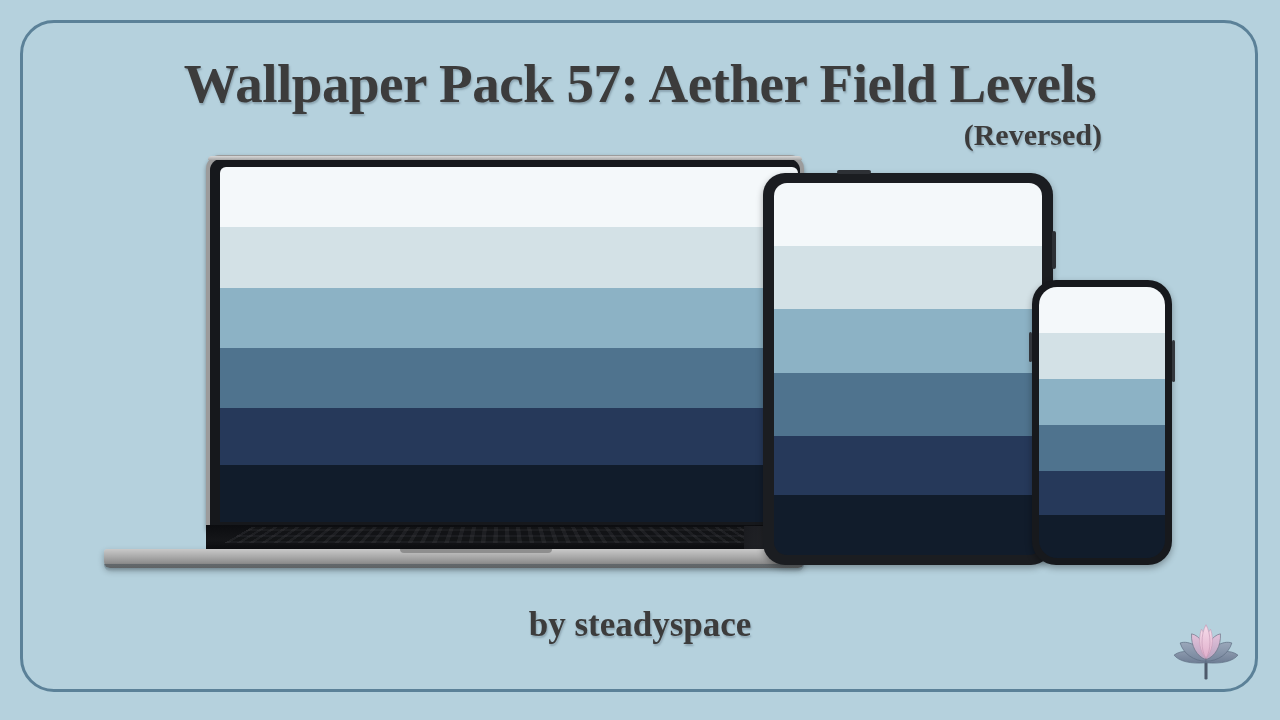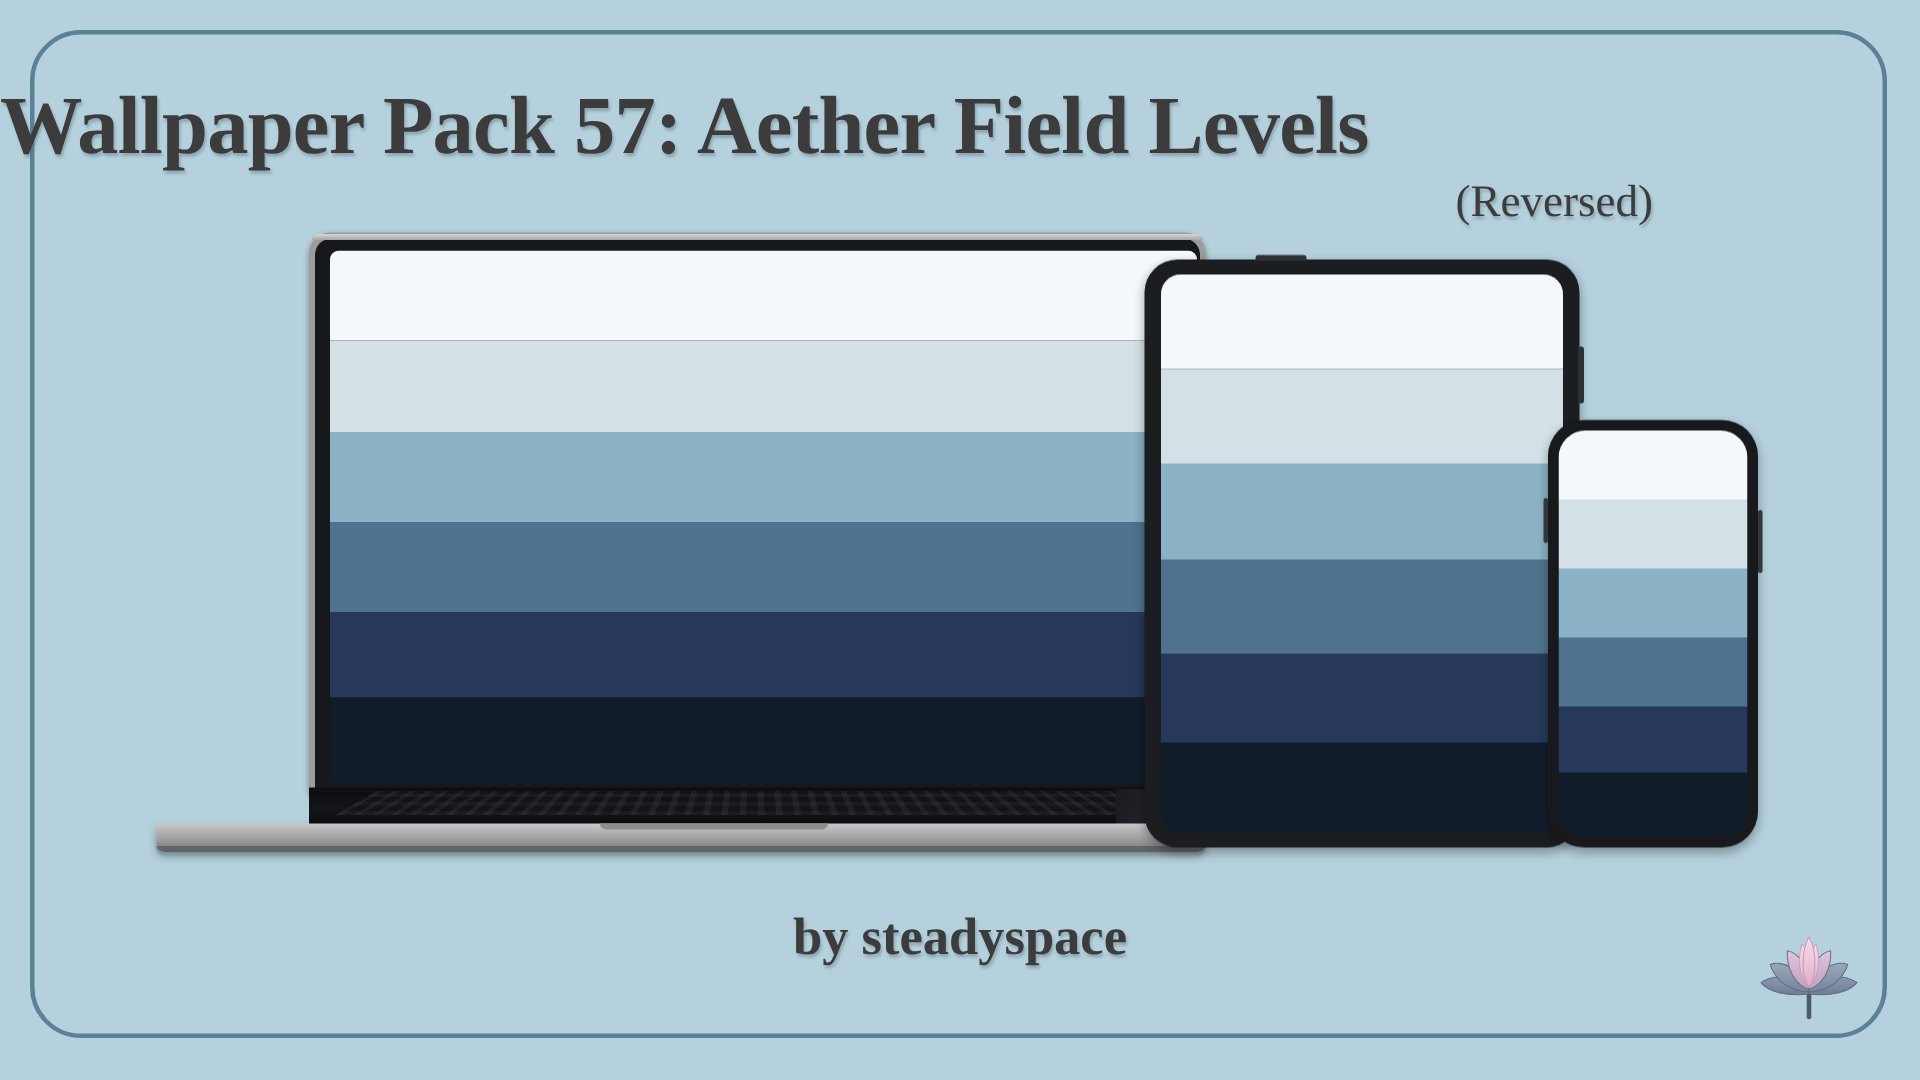--- a/index.html
+++ b/index.html
@@ -18,33 +18,33 @@
     border:3px solid #5b8198;
     border-radius:34px;
     pointer-events:none;
   }
 
   
   #title{
     position:absolute;
     left:0; top:52px;
     width:1280px;
-    text-align:left;
+    text-align:center;
     font-size:55px;
     font-weight:bold;
     color:#3c3c3c;
     letter-spacing:-0.5px;
     text-shadow:1px 2px 2px rgba(90,110,125,0.45);
     white-space:nowrap;
   }
   #subtitle{
     position:absolute;
     right:178px; top:118px;
     font-size:30px;
-    font-weight:normal;
+    font-weight:bold;
     color:#3c3c3c;
     text-shadow:1px 2px 2px rgba(90,110,125,0.45);
   }
   #byline{
     position:absolute;
     left:0; top:605px;
     width:1280px;
     text-align:center;
     font-size:35px;
     font-weight:bold;

